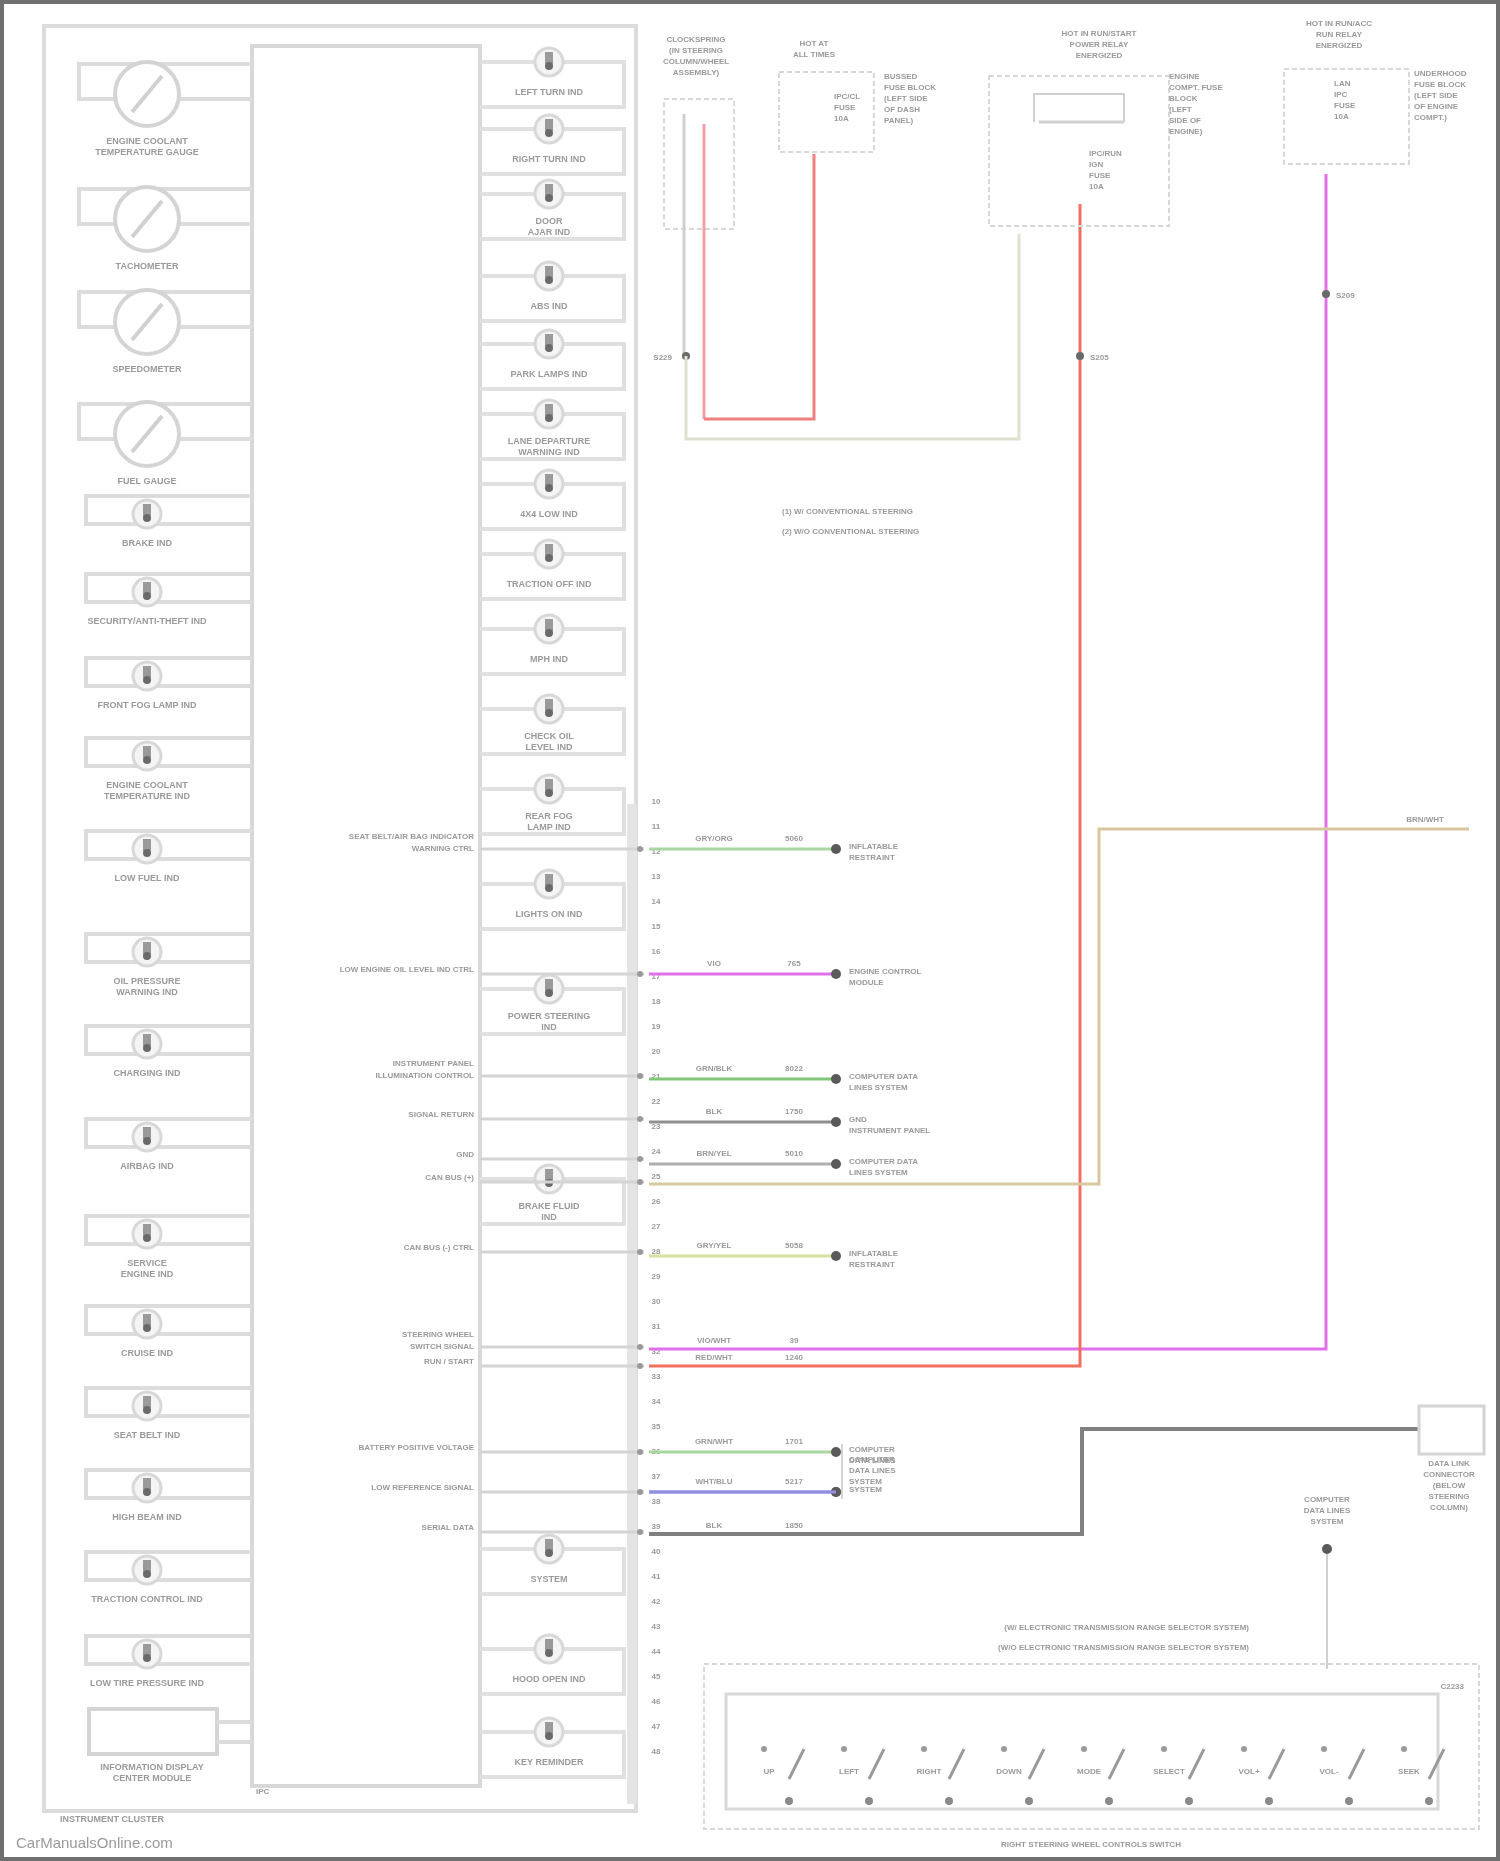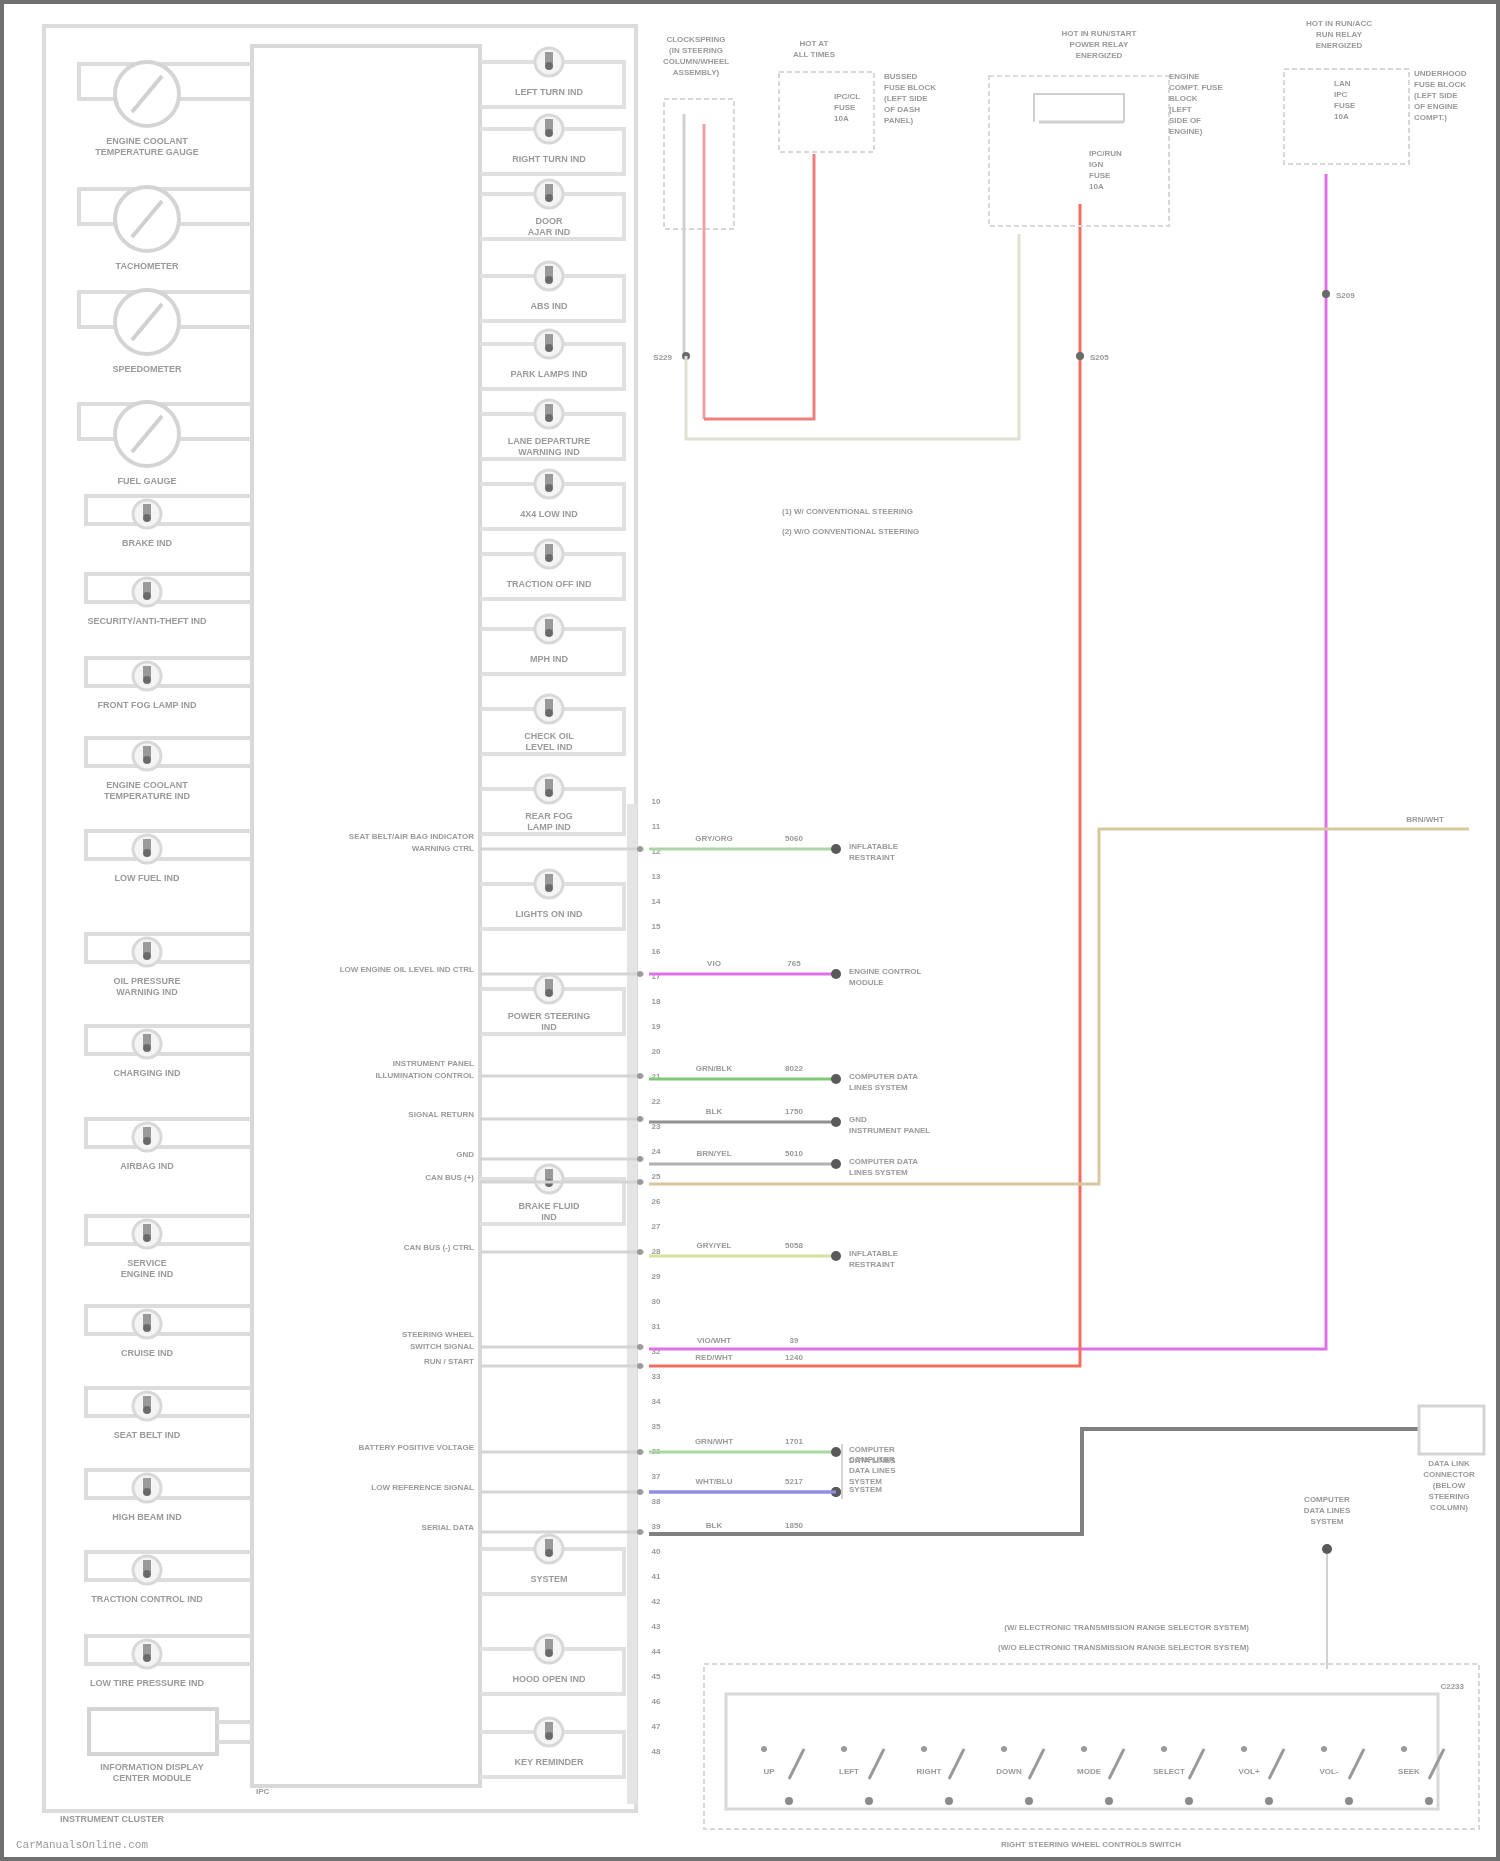--- a/index.html
+++ b/index.html
@@ -1,21 +1,21 @@
 <!DOCTYPE html>
 <html><head>
 <meta charset="utf-8">
 <style>
   html,body{margin:0;padding:0;background:#6e6e6e;}
   #frame{position:relative;width:1500px;height:1861px;background:#ffffff;border:4px solid #707070;box-sizing:border-box;overflow:hidden;font-family:"Liberation Sans",sans-serif;}
   svg{position:absolute;left:0;top:0;}
   svg text{font-family:"Liberation Sans",sans-serif;fill:#9a9a9a;font-weight:bold;}
   .lbl{font-size:9px;}
   .sm{font-size:8px;}
-  .watermark{position:absolute;left:12px;bottom:6px;font-size:11px;color:#9a9a9a;font-family:Liberation Mono, monospace;}
+  .watermark{position:absolute;left:12px;bottom:6px;font-size:15px;color:#9a9a9a;font-family:Liberation Sans, sans-serif;}
 </style>
 </head>
 <body>
 
 <div id="frame">
 <svg id="svg" width="1500" height="1861" viewBox="0 0 1500 1861">
 
   <rect x="40" y="22" width="592" height="1785" fill="none" stroke="#dcdcdc" stroke-width="4"></rect>
 
   <rect x="248" y="42" width="228" height="1740" fill="#ffffff" stroke="#d8d8d8" stroke-width="4"></rect>

